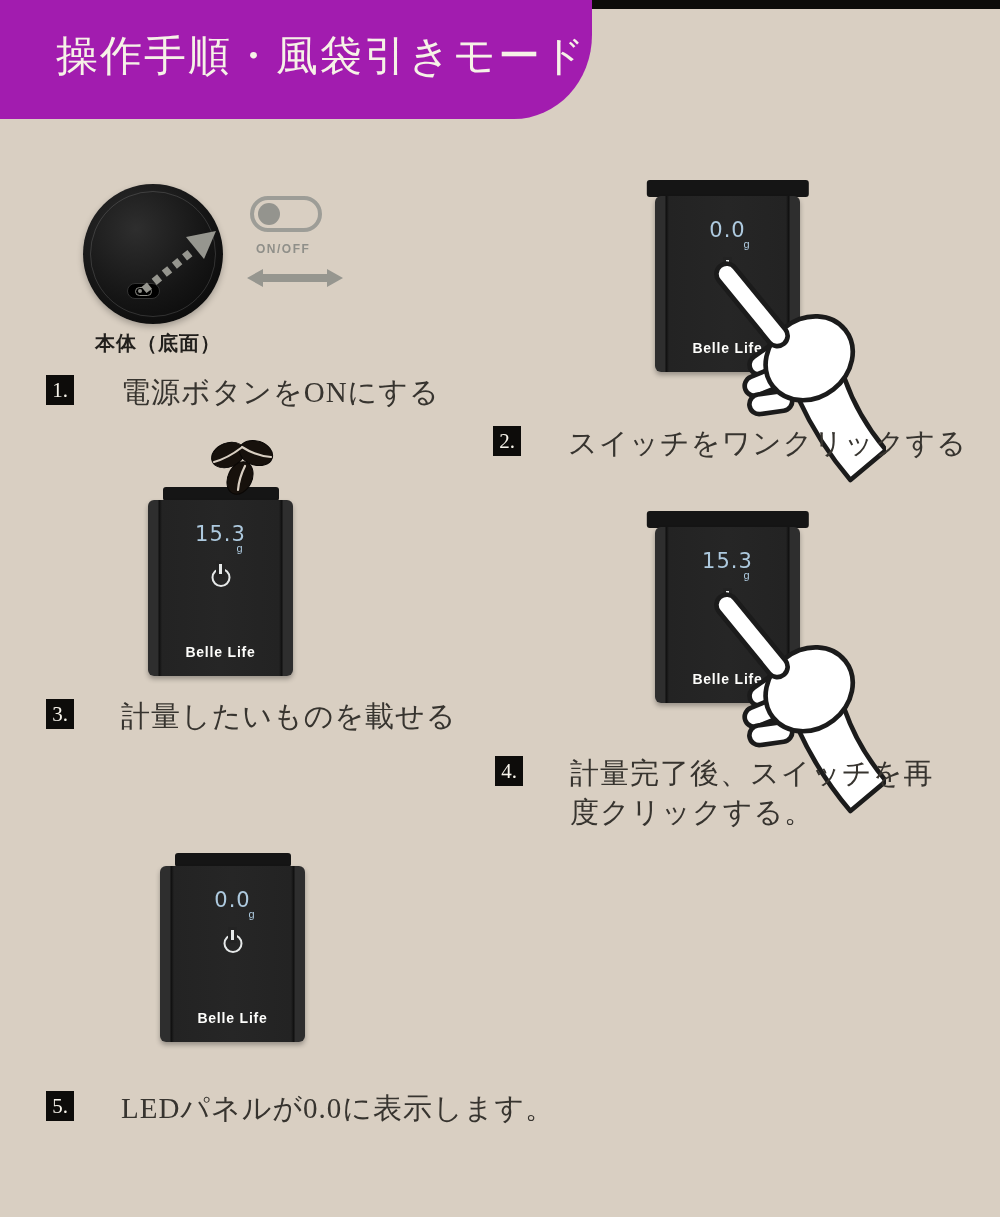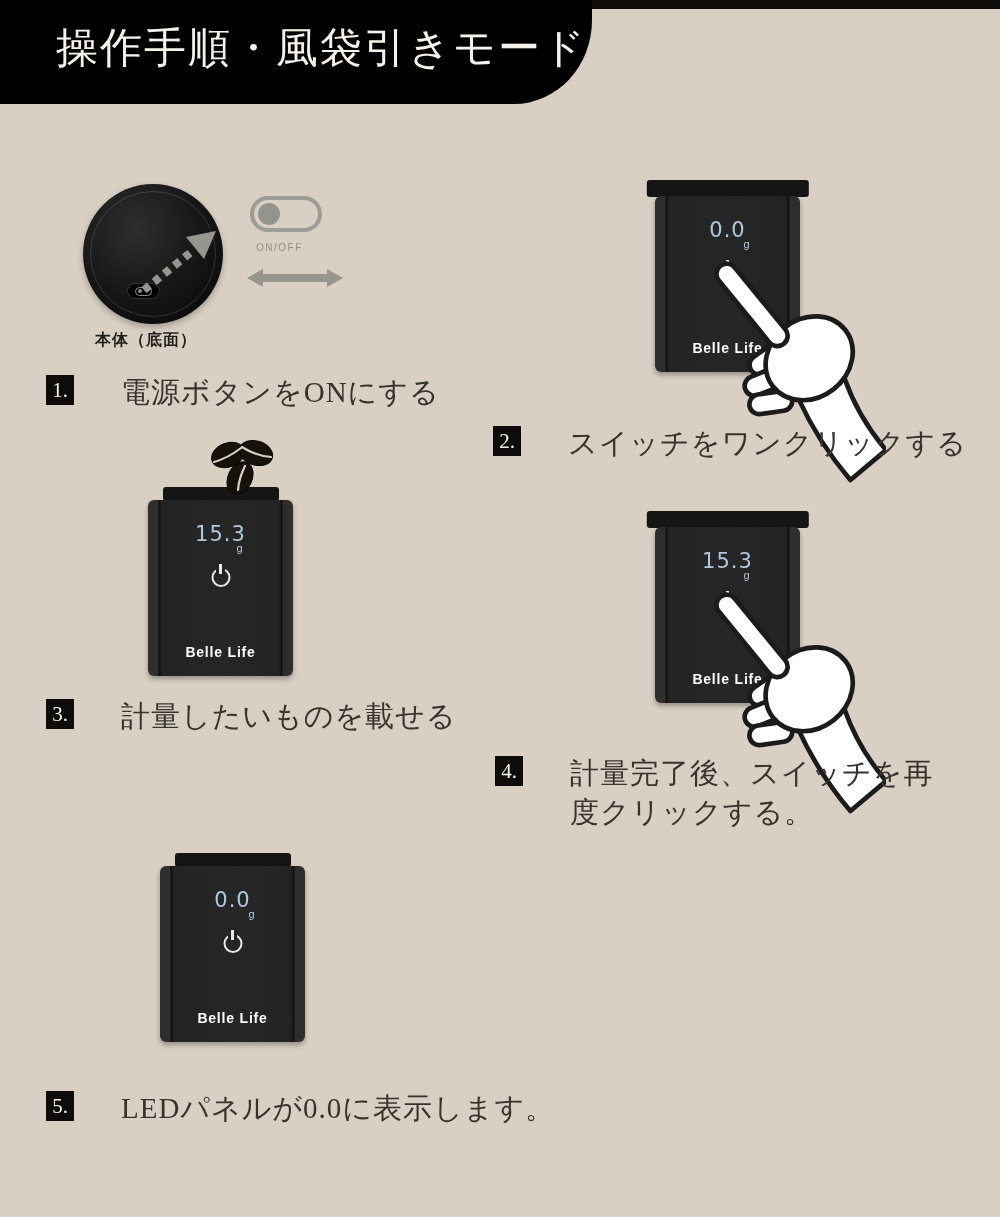--- a/index.html
+++ b/index.html
@@ -2,42 +2,42 @@
 <html><head>
 <meta charset="utf-8">
 <style>
   *{margin:0;padding:0;box-sizing:border-box}
   html,body{background:#b9b0a4;}
   #canvas{position:relative;width:1000px;height:1217px;background:#d9cfc2;overflow:hidden;
           font-family:"Liberation Sans","DejaVu Sans",sans-serif;margin:0 auto;}
 
   
   .top-strip{position:absolute;left:0;top:0;width:100%;height:9px;background:#0d0c0a;z-index:2;}
-  .banner{position:absolute;left:0;top:0;width:592px;height:104px;background:#000000;
+  .banner{position:absolute;left:0;top:0;width:592px;height:119px;background:#a21caf;
           border-bottom-right-radius:78px 84px;display:flex;align-items:center;z-index:2;text-align:center;}
   .banner-title{font-family:"Liberation Serif","DejaVu Serif",serif;font-size:42px;letter-spacing:2px;
           color:#f6f2e7;padding:0 0 8px 56px;white-space:nowrap;}
 
   
   .bottom-view{position:absolute;left:83px;top:184px;width:140px;height:140px;border-radius:50%;
           background:radial-gradient(circle at 38% 32%, #2e2e2e 0%, #151515 55%, #050505 100%);
           box-shadow:0 3px 6px rgba(0,0,0,.25);z-index:1;}
   .bottom-view::before{content:"";position:absolute;inset:7px;border-radius:50%;
           border:1px solid rgba(255,255,255,.14);}
   .switch-recess{position:absolute;left:44px;top:99px;width:33px;height:16px;background:#000;
           border-radius:8px;border:1px solid #333;display:flex;align-items:center;justify-content:center;}
   .mini-toggle{width:17px;height:9px;border:1.5px solid #8d8d87;border-radius:5px;position:relative;}
   .mini-toggle::after{content:"";position:absolute;left:1.5px;top:1px;width:4px;height:4px;
           border-radius:50%;background:#8d8d87;}
-  .caption{position:absolute;left:95px;top:330px;font-size:16px;font-weight:bold;color:#211f1c;
+  .caption{position:absolute;left:95px;top:330px;font-size:20px;font-weight:bold;color:#211f1c;
           letter-spacing:1px;z-index:2;}
   .toggle{position:absolute;left:250px;top:196px;width:72px;height:36px;border:4px solid #9d9d97;
           border-radius:18px;z-index:2;}
   .toggle-knob{position:absolute;left:4px;top:3px;width:22px;height:22px;border-radius:50%;background:#94948e;}
-  .onoff{position:absolute;left:256px;top:242px;font-size:10px;font-weight:normal;color:#8f8f89;
+  .onoff{position:absolute;left:256px;top:242px;font-size:12px;font-weight:bold;color:#8f8f89;
           letter-spacing:1.5px;z-index:2;}
   .arrow-svg{position:absolute;z-index:3;}
 
   
   .scale{position:absolute;width:145px;height:176px;z-index:1;}
   .platform{position:absolute;left:50%;transform:translateX(-50%);top:-13px;width:80%;height:14px;
           background:#151515;border-radius:3px;}
   .platform.wide{width:112%;top:-16px;height:17px;}
   .sbody{position:absolute;inset:0;border-radius:6px;
           background:linear-gradient(90deg,#2e2e2e 0,#2e2e2e 10px,#0e0e0e 11px,#232323 14px,#262626 50%,

